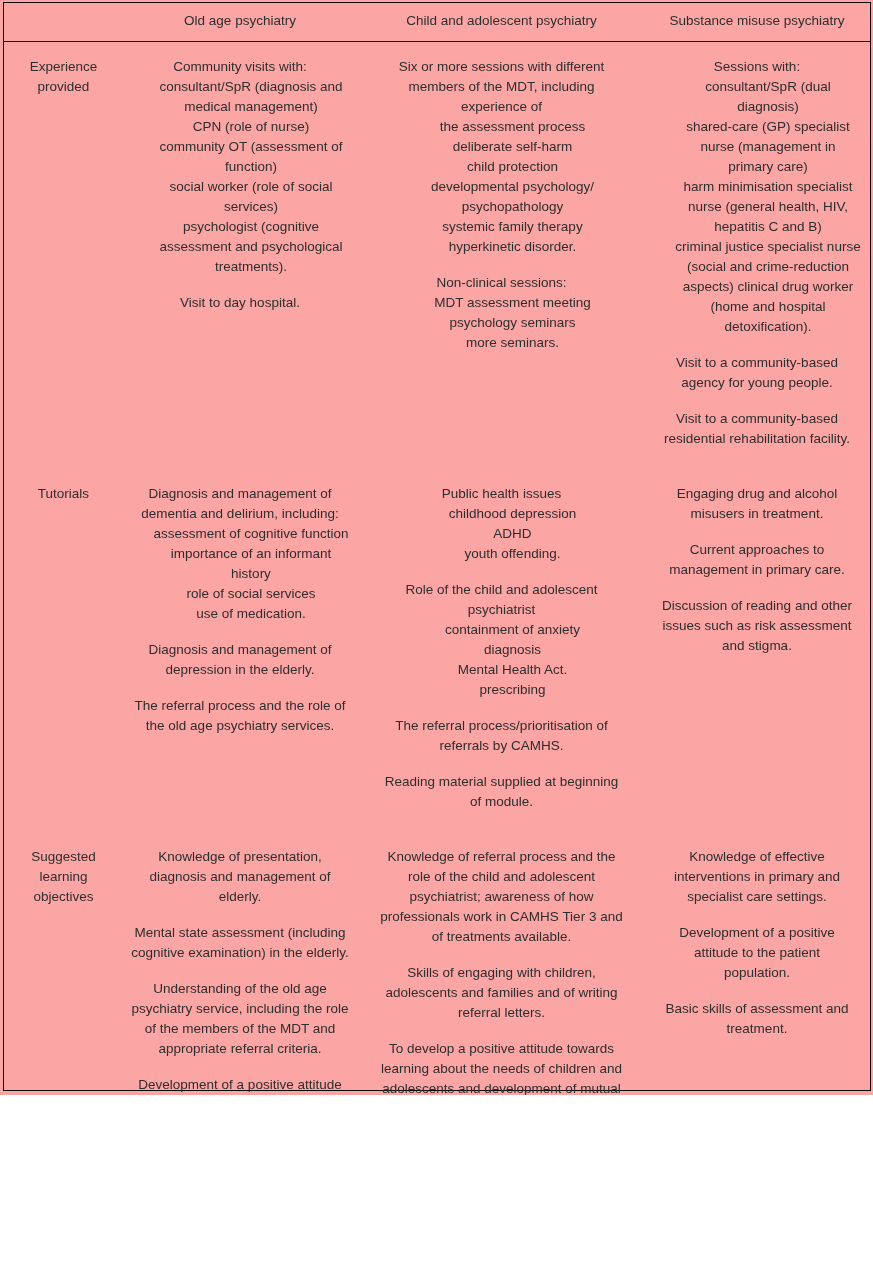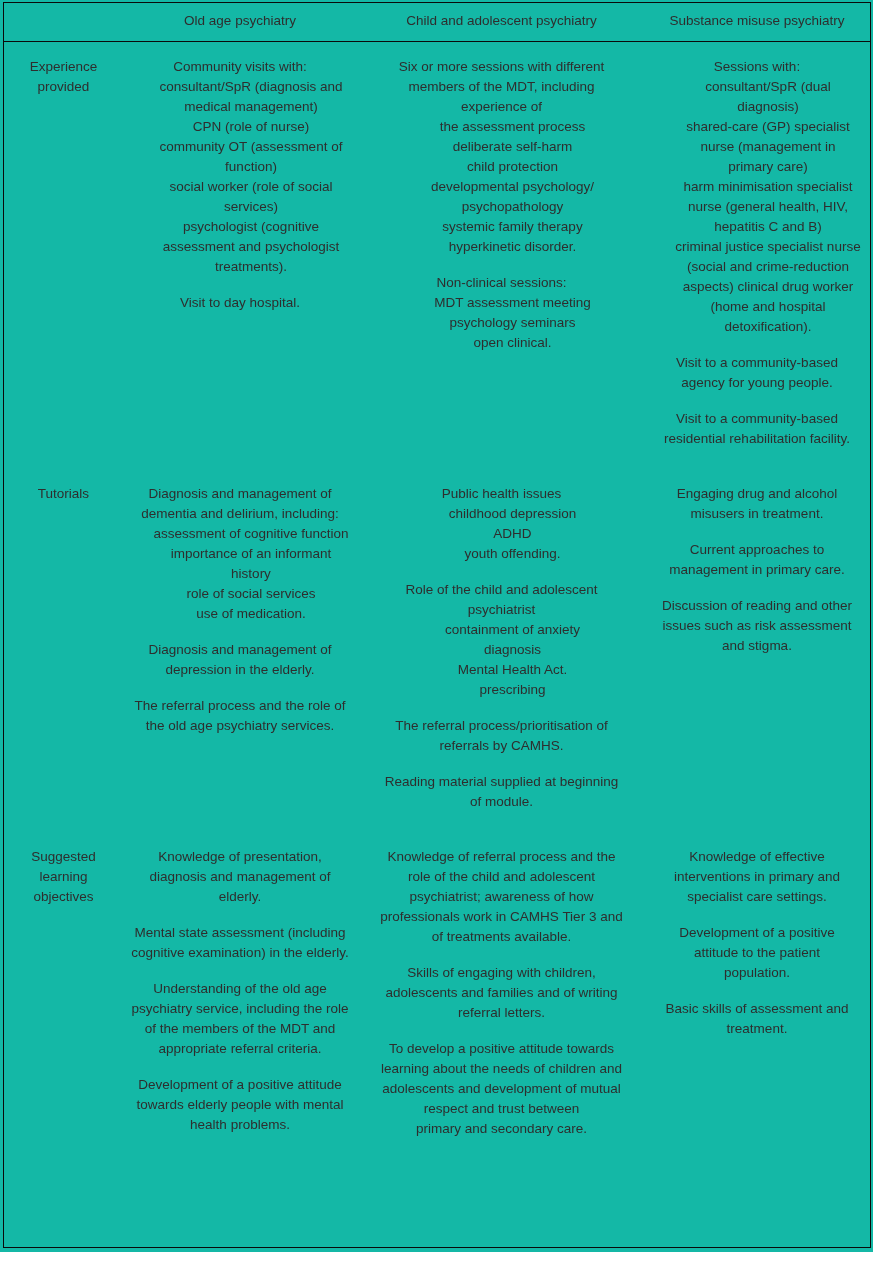--- a/index.html
+++ b/index.html
@@ -1,19 +1,19 @@
 <!DOCTYPE html>
 <html><head>
 <meta charset="utf-8">
 <style>
   html, body { margin: 0; padding: 0; background: #ffffff; }
   .page {
     width: 873px;
-    height: 1252px;
-    background: #14b8a6;
+    height: 1095px;
+    background: #fca5a5;
     font-family: "Liberation Sans", "DejaVu Sans", sans-serif;
     color: #2e2e2e;
     position: relative;
     box-sizing: border-box;
     overflow: hidden;
   }
   .table-frame {
     position: absolute;
     left: 3px; top: 2px; right: 2px; bottom: 4px;
     border: 1.6px solid #0a0a0a;
@@ -67,21 +67,21 @@
             <div class="block">
               <div class="line">Community visits with:</div>
               <div class="line indent">consultant/SpR (diagnosis and</div>
               <div class="line indent">medical management)</div>
               <div class="line indent">CPN (role of nurse)</div>
               <div class="line indent">community OT (assessment of</div>
               <div class="line indent">function)</div>
               <div class="line indent">social worker (role of social</div>
               <div class="line indent">services)</div>
               <div class="line indent">psychologist (cognitive</div>
-              <div class="line indent">assessment and psychologist</div>
+              <div class="line indent">assessment and psychological</div>
               <div class="line indent">treatments).</div>
             </div>
             <div class="block">
               <div class="line">Visit to day hospital.</div>
             </div>
           </div>
           <div class="cell content-cell">
             <div class="block">
               <div class="line">Six or more sessions with different</div>
               <div class="line">members of the MDT, including</div>
@@ -91,21 +91,21 @@
               <div class="line indent">child protection</div>
               <div class="line indent">developmental psychology/</div>
               <div class="line indent">psychopathology</div>
               <div class="line indent">systemic family therapy</div>
               <div class="line indent">hyperkinetic disorder.</div>
             </div>
             <div class="block">
               <div class="line">Non-clinical sessions:</div>
               <div class="line indent">MDT assessment meeting</div>
               <div class="line indent">psychology seminars</div>
-              <div class="line indent">open clinical.</div>
+              <div class="line indent">more seminars.</div>
             </div>
           </div>
           <div class="cell content-cell">
             <div class="block">
               <div class="line">Sessions with:</div>
               <div class="line indent">consultant/SpR (dual</div>
               <div class="line indent">diagnosis)</div>
               <div class="line indent">shared-care (GP) specialist</div>
               <div class="line indent">nurse (management in</div>
               <div class="line indent">primary care)</div>

